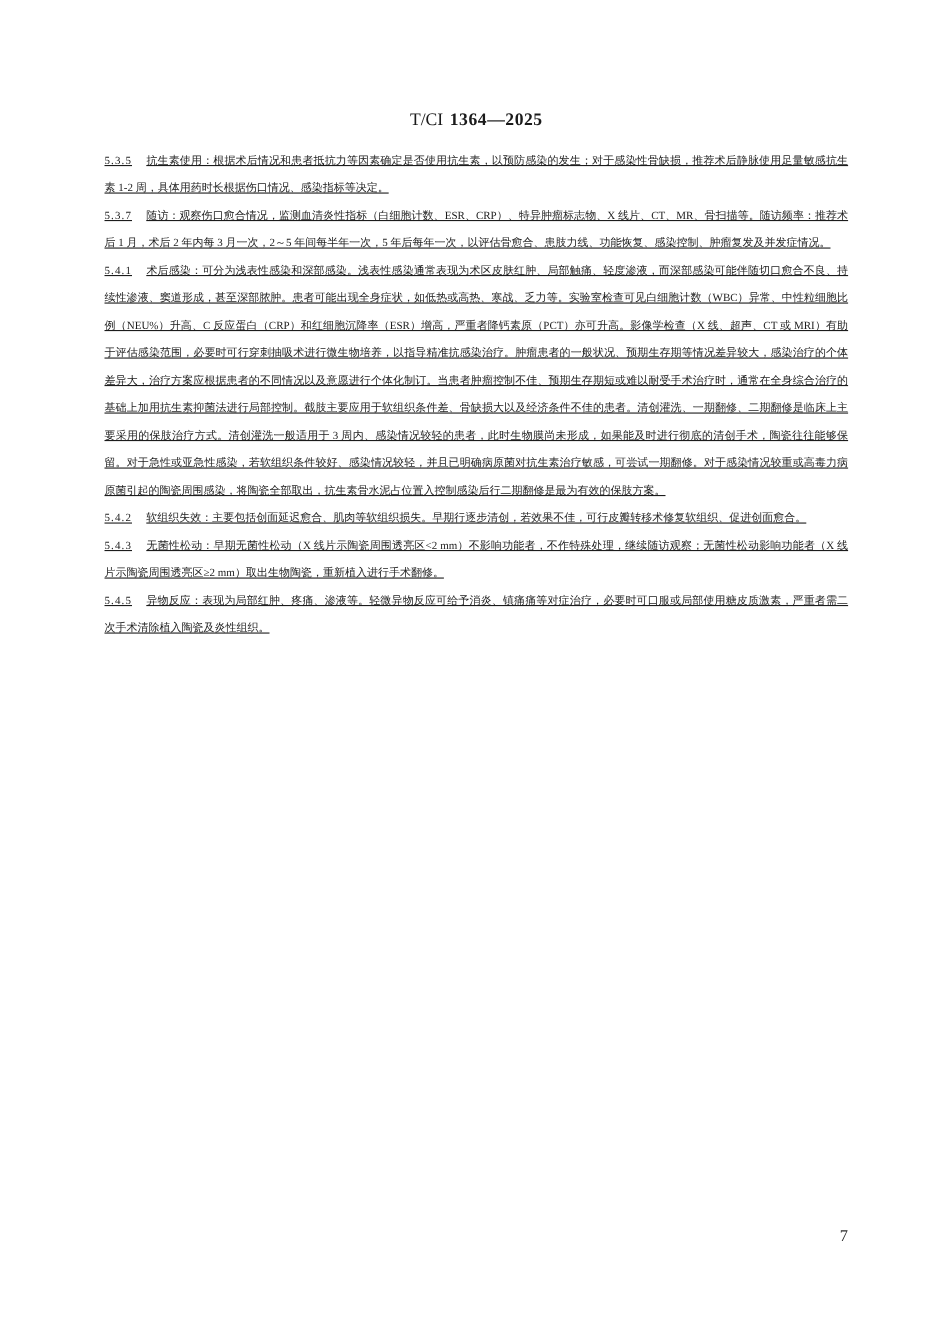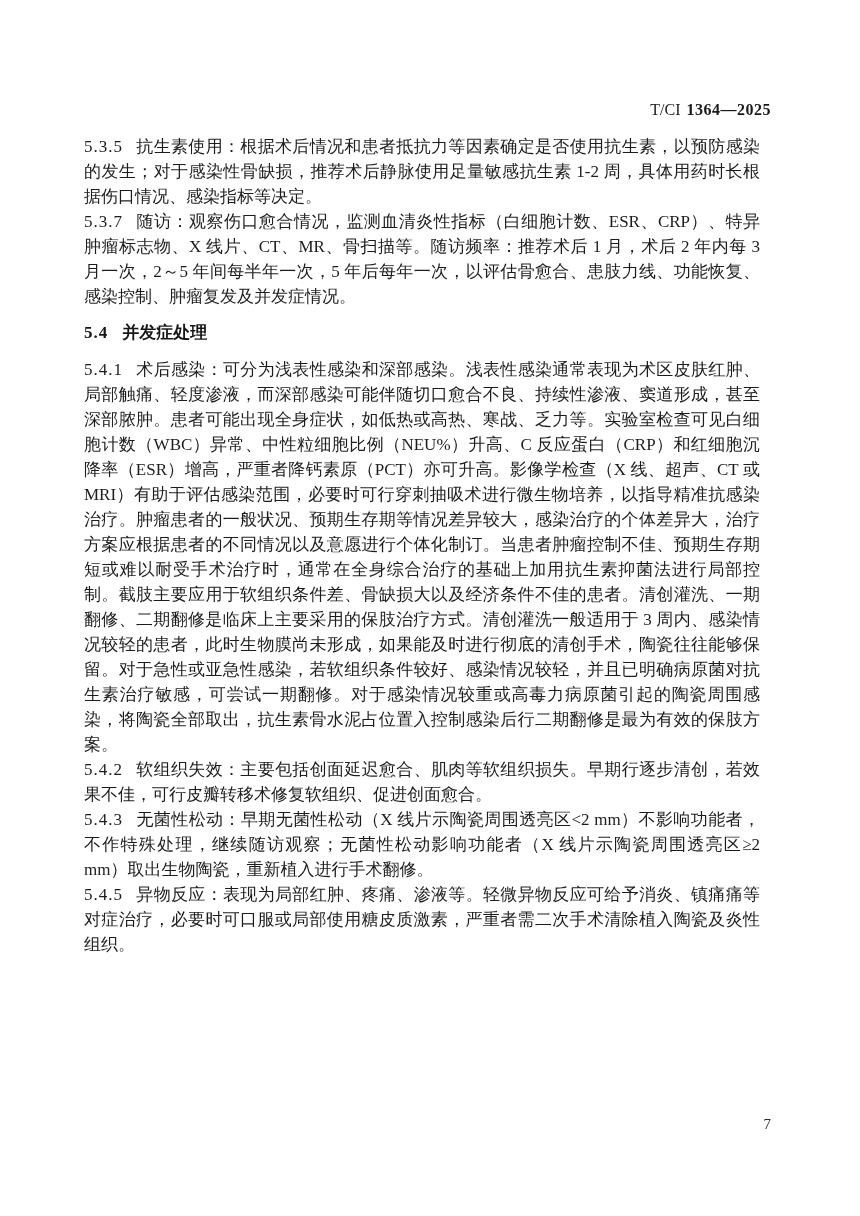--- a/index.html
+++ b/index.html
@@ -10,39 +10,40 @@
     background: #ffffff;
     font-family: "Liberation Serif", "DejaVu Serif", serif;
     color: #1c1c1c;
     overflow: hidden;
   }
   .doc-header {
     position: absolute;
     top: 101px;
     left: 95px;
     width: 676px;
-    text-align: right;
+    text-align: center;
     font-size: 16px;
     color: #1a1a1a;
     white-space: nowrap;
   }
   .doc-header .std-num {
     margin-left: 6px;
     font-weight: 700;
     letter-spacing: 0.5px;
   }
   .content {
     position: absolute;
     top: 134px;
-    left: 84px;
+    left: 95px;
     width: 676px;
-    font-size: 17px;
+    font-size: 10px;
     line-height: 25px;
     text-align: justify;
     text-align-last: left;
+    text-decoration: underline;
   }
   p.clause {
     margin: 0;
   }
   p.clause .cnum {
     padding-right: 13px;
     letter-spacing: 1px;
   }
   p.section-heading {
     margin: 11px 0 12px 0;
@@ -72,21 +73,20 @@
     <span>T/CI</span><span class="std-num">1364—2025</span>
   </div>
 
   <div class="content">
 
     <p class="clause"><span class="cnum">5.3.5</span><span>抗生素使用：根据术后情况和患者抵抗力等因素确定是否使用抗生素，以预防感染的发生；对于感染性骨缺损，推荐术后静脉使用足量敏感抗生素 1-2 周，具体用药时长根据伤口情况、感染指标等决定。</span></p>
 
 
     <p class="clause"><span class="cnum">5.3.7</span><span>随访：观察伤口愈合情况，监测血清炎性指标（白细胞计数、ESR、CRP）、特异肿瘤标志物、X 线片、CT、MR、骨扫描等。随访频率：推荐术后 1 月，术后 2 年内每 3 月一次，2～5 年间每半年一次，5 年后每年一次，以评估骨愈合、患肢力线、功能恢复、感染控制、肿瘤复发及并发症情况。</span></p>
 
-    <p class="section-heading"><span class="cnum">5.4</span><span>并发症处理</span></p>
 
     <p class="clause"><span class="cnum">5.4.1</span><span>术后感染：可分为浅表性感染和深部感染。浅表性感染通常表现为术区皮肤红肿、局部触痛、轻度渗液，而深部感染可能伴随切口愈合不良、持续性渗液、窦道形成，甚至深部脓肿。患者可能出现全身症状，如低热或高热、寒战、乏力等。实验室检查可见白细胞计数（WBC）异常、中性粒细胞比例（NEU%）升高、C 反应蛋白（CRP）和红细胞沉降率（ESR）增高，严重者降钙素原（PCT）亦可升高。影像学检查（X 线、超声、CT 或 MRI）有助于评估感染范围，必要时可行穿刺抽吸术进行微生物培养，以指导精准抗感染治疗。肿瘤患者的一般状况、预期生存期等情况差异较大，感染治疗的个体差异大，治疗方案应根据患者的不同情况以及意愿进行个体化制订。当患者肿瘤控制不佳、预期生存期短或难以耐受手术治疗时，通常在全身综合治疗的基础上加用抗生素抑菌法进行局部控制。截肢主要应用于软组织条件差、骨缺损大以及经济条件不佳的患者。清创灌洗、一期翻修、二期翻修是临床上主要采用的保肢治疗方式。清创灌洗一般适用于 3 周内、感染情况较轻的患者，此时生物膜尚未形成，如果能及时进行彻底的清创手术，陶瓷往往能够保留。对于急性或亚急性感染，若软组织条件较好、感染情况较轻，并且已明确病原菌对抗生素治疗敏感，可尝试一期翻修。对于感染情况较重或高毒力病原菌引起的陶瓷周围感染，将陶瓷全部取出，抗生素骨水泥占位置入控制感染后行二期翻修是最为有效的保肢方案。</span></p>
 
     <p class="clause"><span class="cnum">5.4.2</span><span>软组织失效：主要包括创面延迟愈合、肌肉等软组织损失。早期行逐步清创，若效果不佳，可行皮瓣转移术修复软组织、促进创面愈合。</span></p>
 
     <p class="clause"><span class="cnum">5.4.3</span><span>无菌性松动：早期无菌性松动（X 线片示陶瓷周围透亮区&lt;2 mm）不影响功能者，不作特殊处理，继续随访观察；无菌性松动影响功能者（X 线片示陶瓷周围透亮区≥2 mm）取出生物陶瓷，重新植入进行手术翻修。</span></p>
 
 
     <p class="clause"><span class="cnum">5.4.5</span><span>异物反应：表现为局部红肿、疼痛、渗液等。轻微异物反应可给予消炎、镇痛痛等对症治疗，必要时可口服或局部使用糖皮质激素，严重者需二次手术清除植入陶瓷及炎性组织。</span></p>
 

